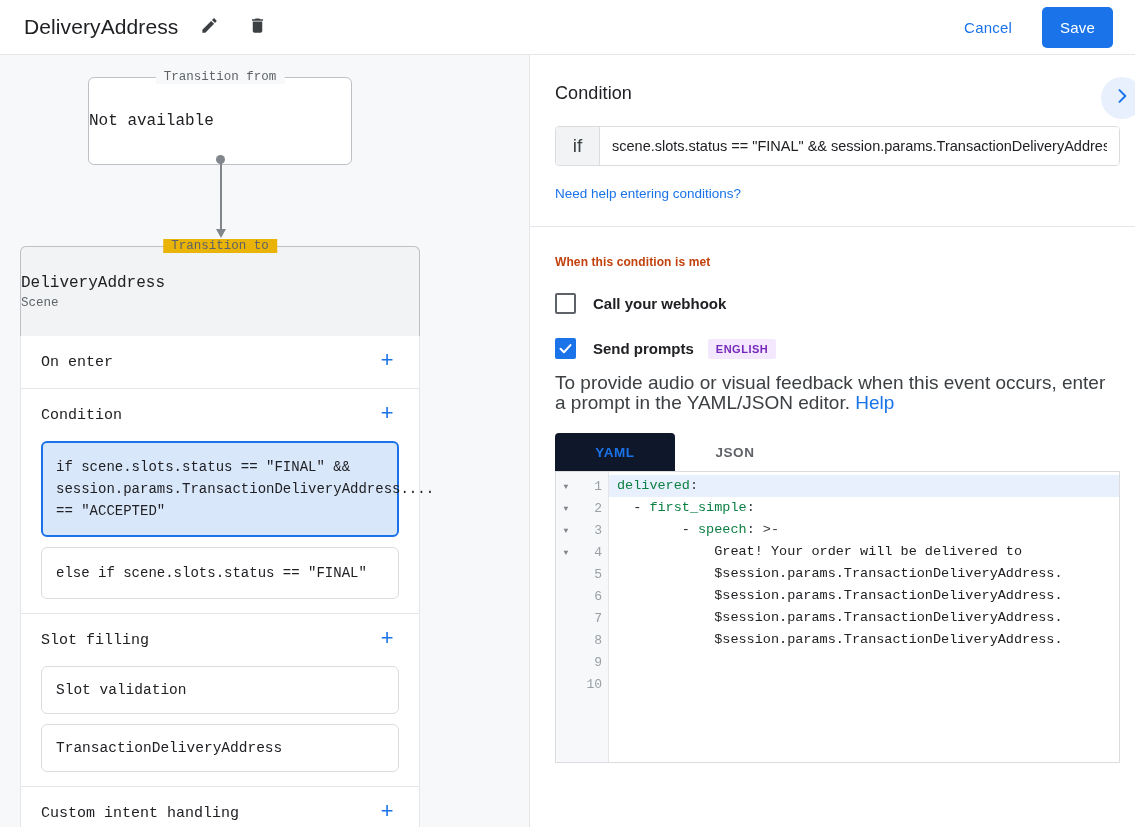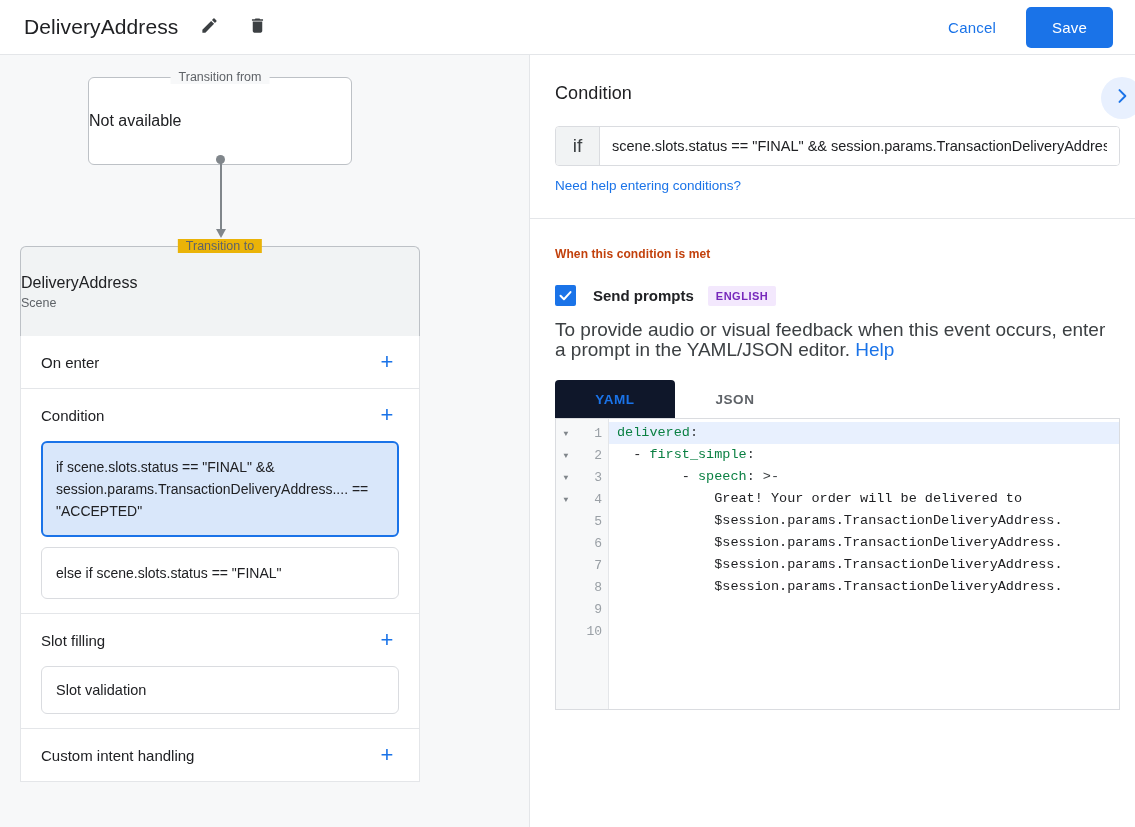--- a/index.html
+++ b/index.html
@@ -41,41 +41,42 @@
     cursor: pointer;
     font-family: inherit;
     letter-spacing: 0.2px;
   }
   .save-btn {
     background: #1a73e8;
     color: #ffffff;
     font-size: 15px;
     font-weight: 500;
     border: none; border-radius: 5px;
-    padding: 0 26px; height: 41px;
+    padding: 0 18px; height: 41px;
     margin-left: 18px; margin-right: 22px;
     cursor: pointer;
     font-family: inherit;
     letter-spacing: 0.2px;
   }
 
   
   .body-wrap {
     position: absolute; top: 55px; left: 0;
     width: 1135px; height: 772px;
     display: flex;
   }
 
   
   .left-panel {
     width: 530px; height: 772px;
     background: #f7f8f9;
     border-right: 1px solid #e4e6e9;
     overflow: hidden;
     position: relative;
+    font-family: Liberation Mono, monospace;
   }
 
   
   .trans-card {
     position: absolute;
     border: 1px solid #bdc1c6;
     border-radius: 6px;
     background: #ffffff;
   }
   .trans-card.from { left: 88px; top: 22px; width: 264px; height: 88px; }
@@ -224,21 +225,21 @@
     flex: 1;
     border: none; outline: none;
     padding: 0 12px;
     font-size: 14.5px;
     color: #202124;
     font-family: inherit;
     background: #ffffff;
   }
   .help-link {
     display: inline-block;
-    margin-top: 12px;
+    margin-top: 20px;
     font-size: 13.5px;
     color: #1a73e8;
     text-decoration: none;
     cursor: pointer;
   }
   .hr-divider {
     margin-top: 24px;
     height: 1px; background: #e4e6e9;
     width: 605px;
     margin-left: -25px;
@@ -438,20 +439,21 @@
             <div class="cond-card">else if scene.slots.status == "FINAL"</div>
           </div>
         </div>
         <div class="section">
           <div class="section-head">
             <div class="section-title">Slot filling</div>
             <div class="plus-icon">+</div>
           </div>
           <div class="section-items">
             <div class="slot-card">Slot validation</div>
+            <div class="slot-card">TransactionDeliveryAddress</div>
           </div>
         </div>
         <div class="section">
           <div class="section-head">
             <div class="section-title">Custom intent handling</div>
             <div class="plus-icon">+</div>
           </div>
         </div>
       </div>
   </div>
@@ -473,20 +475,24 @@
         <div class="cond-if">if</div>
         <input class="cond-input" type="text" value="scene.slots.status == &quot;FINAL&quot; &amp;&amp; session.params.TransactionDeliveryAddres" style="">
       </div>
 
       <a class="help-link">Need help entering conditions?</a>
 
       <div class="hr-divider"></div>
 
       <div class="met-heading">When this condition is met</div>
 
+      <div class="check-row">
+        <div class="checkbox"></div>
+        <div class="check-label">Call your webhook</div>
+      </div>
 
       <div class="check-row">
         <div class="checkbox checked">
           <svg width="15" height="15" viewBox="0 0 24 24" fill="none" stroke="#ffffff" stroke-width="3.2" stroke-linecap="round" stroke-linejoin="round">
             <polyline points="4 12.5 9.5 18 20 6.5"></polyline>
           </svg>
         </div>
         <div class="check-label">Send prompts</div>
         <div class="lang-badge">ENGLISH</div>
       </div>

